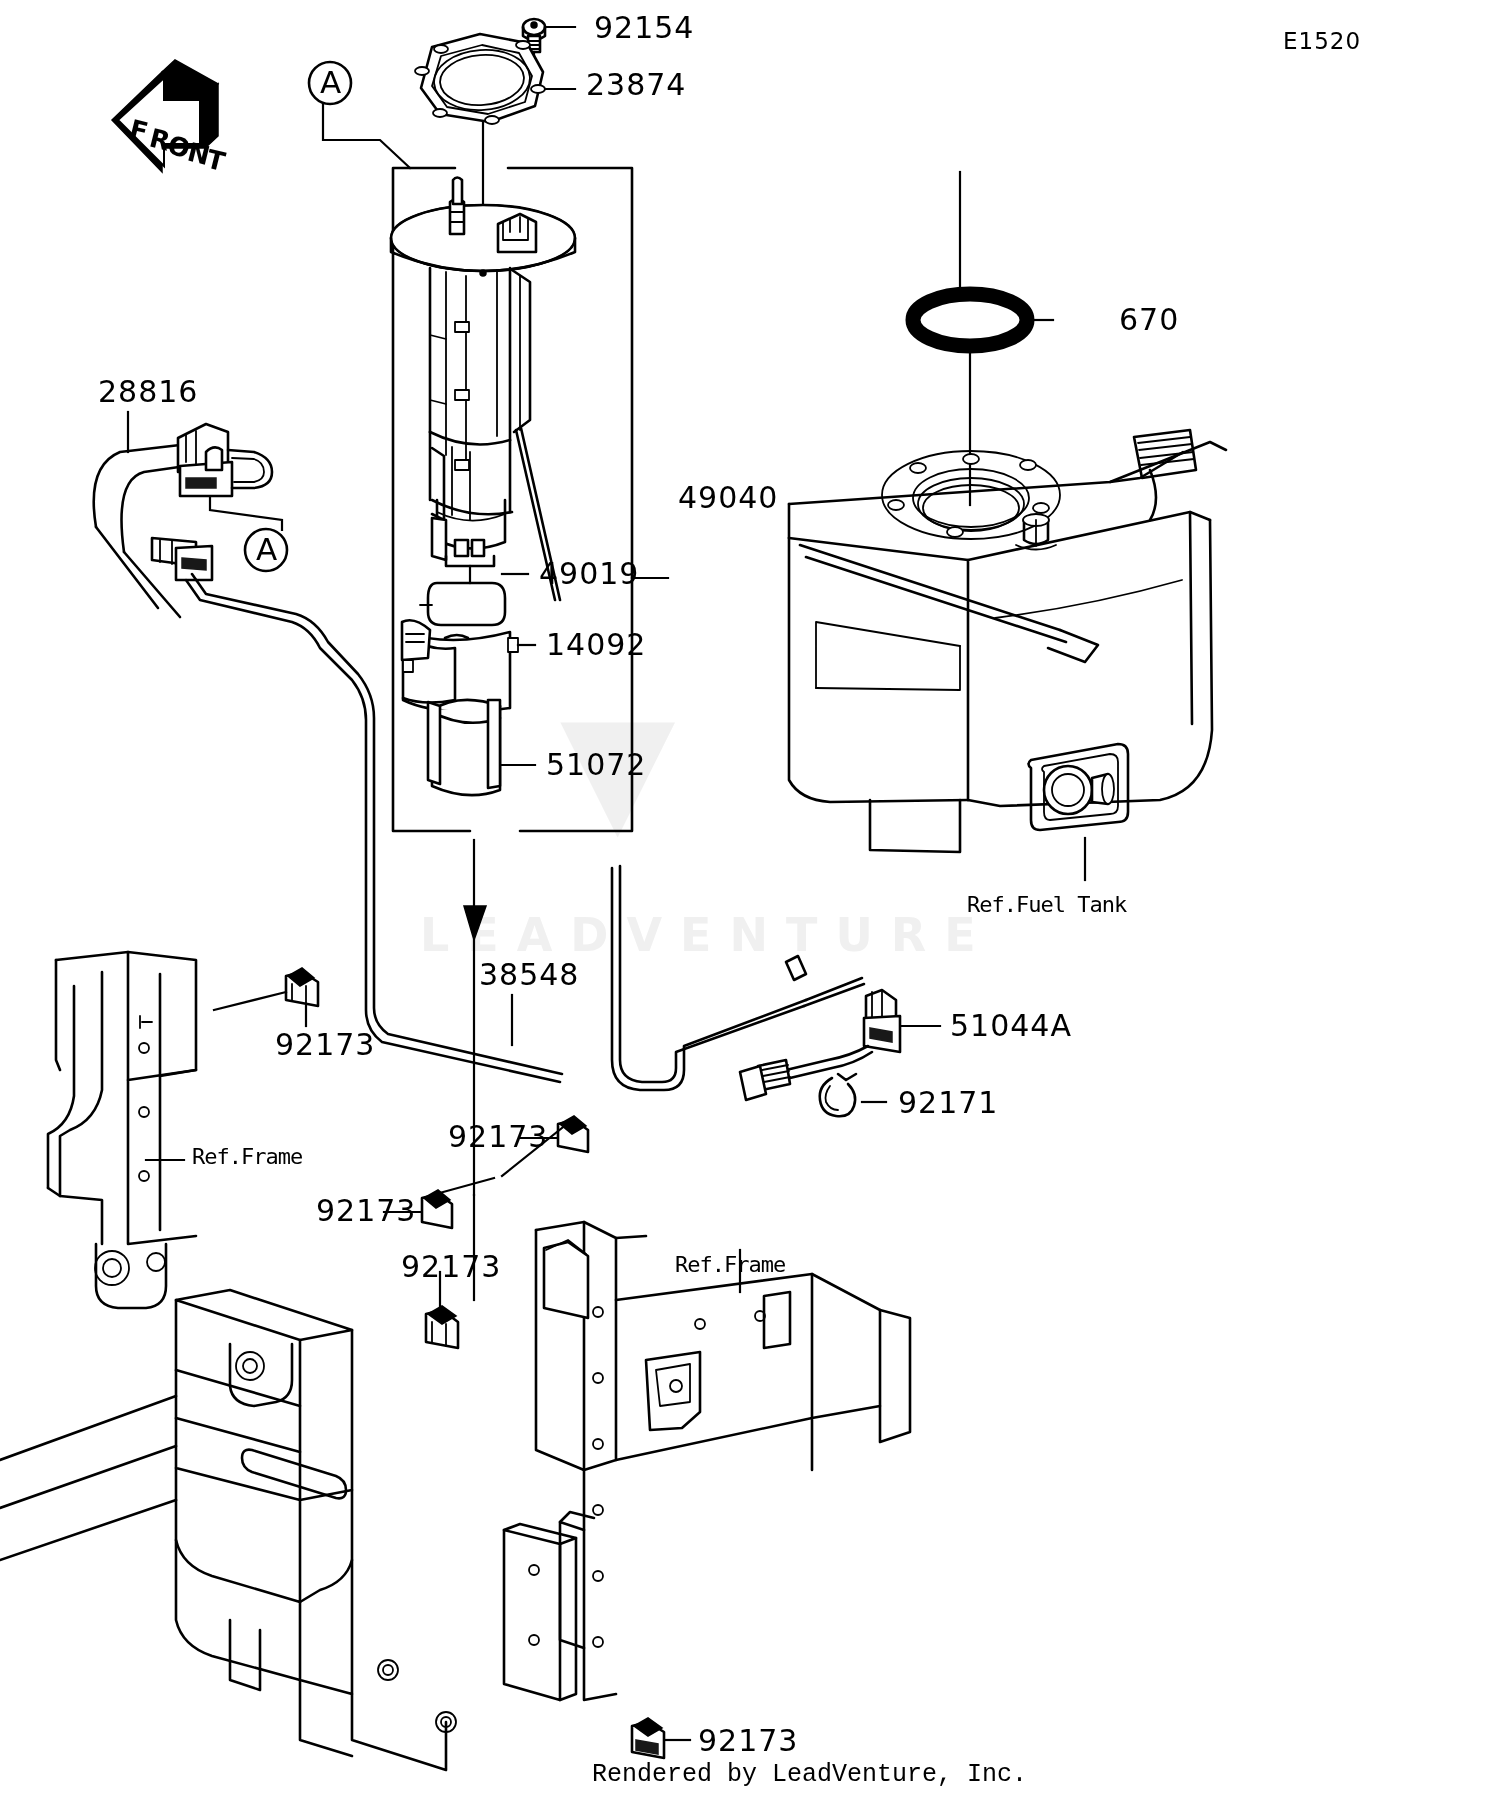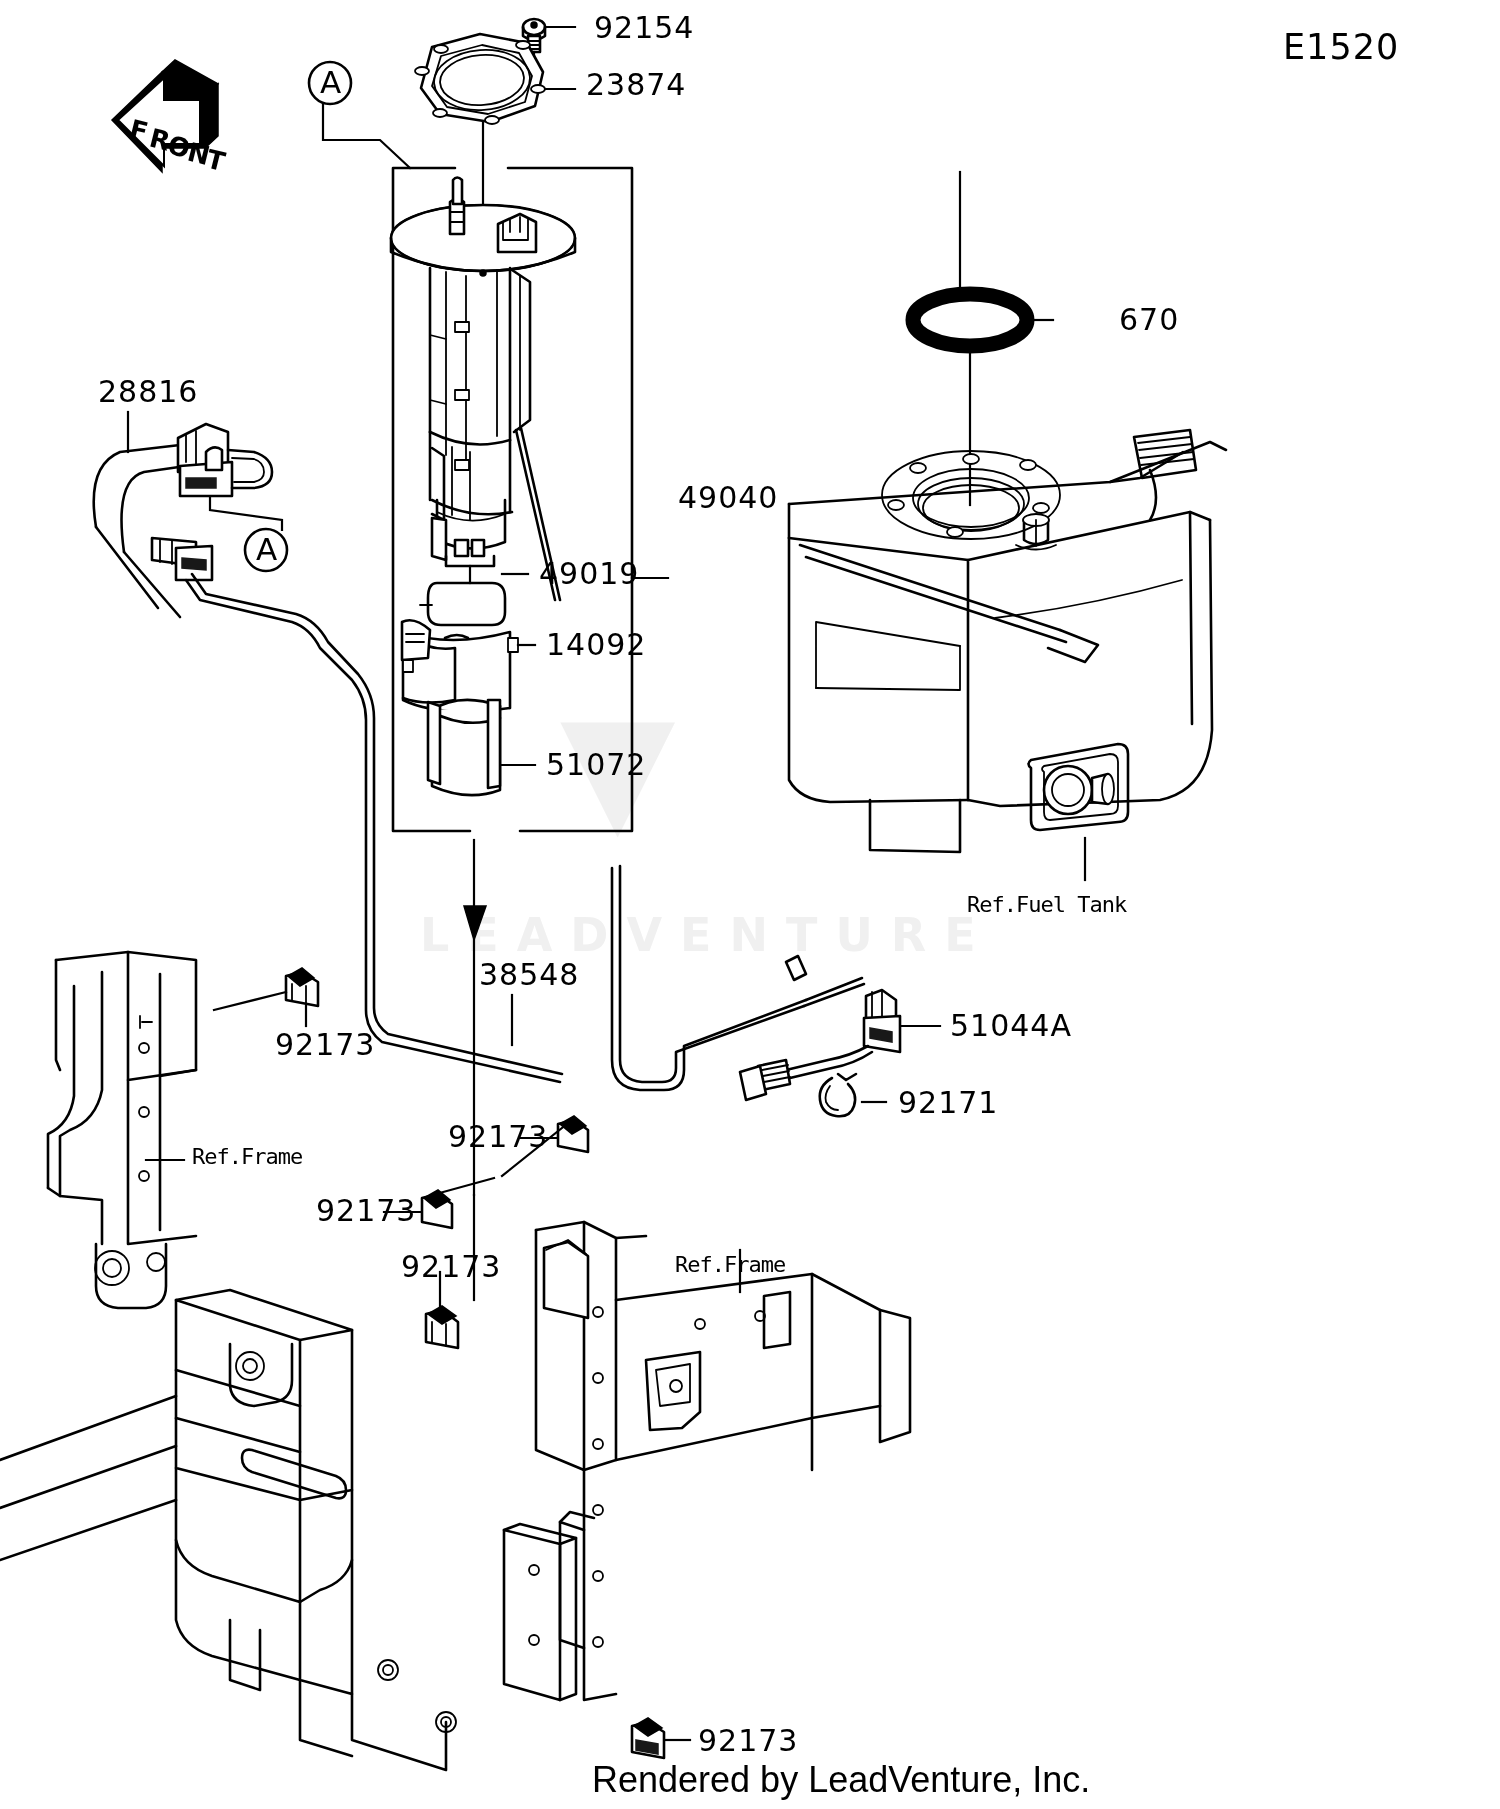--- a/index.html
+++ b/index.html
@@ -37,27 +37,27 @@
     font-size: 30px;
     font-family: "DejaVu Sans", sans-serif;
     letter-spacing: 1px;
   }
   .ref {
     font-size: 22px;
     font-family: "DejaVu Sans Mono", monospace;
     letter-spacing: -1px;
   }
   .diagid {
-    font-size: 35px;
+    font-size: 23px;
     font-family: "DejaVu Sans", sans-serif;
     letter-spacing: 1px;
   }
   .footer {
-    font-size: 36px;
-    font-family: Liberation Sans, sans-serif;
+    font-size: 25px;
+    font-family: Liberation Mono, monospace;
     letter-spacing: 0px;
   }
   .wm {
     position: absolute;
     color: #f0f0f0;
     font-family: "DejaVu Sans", sans-serif;
     user-select: none;
     pointer-events: none;
   }
 </style>

